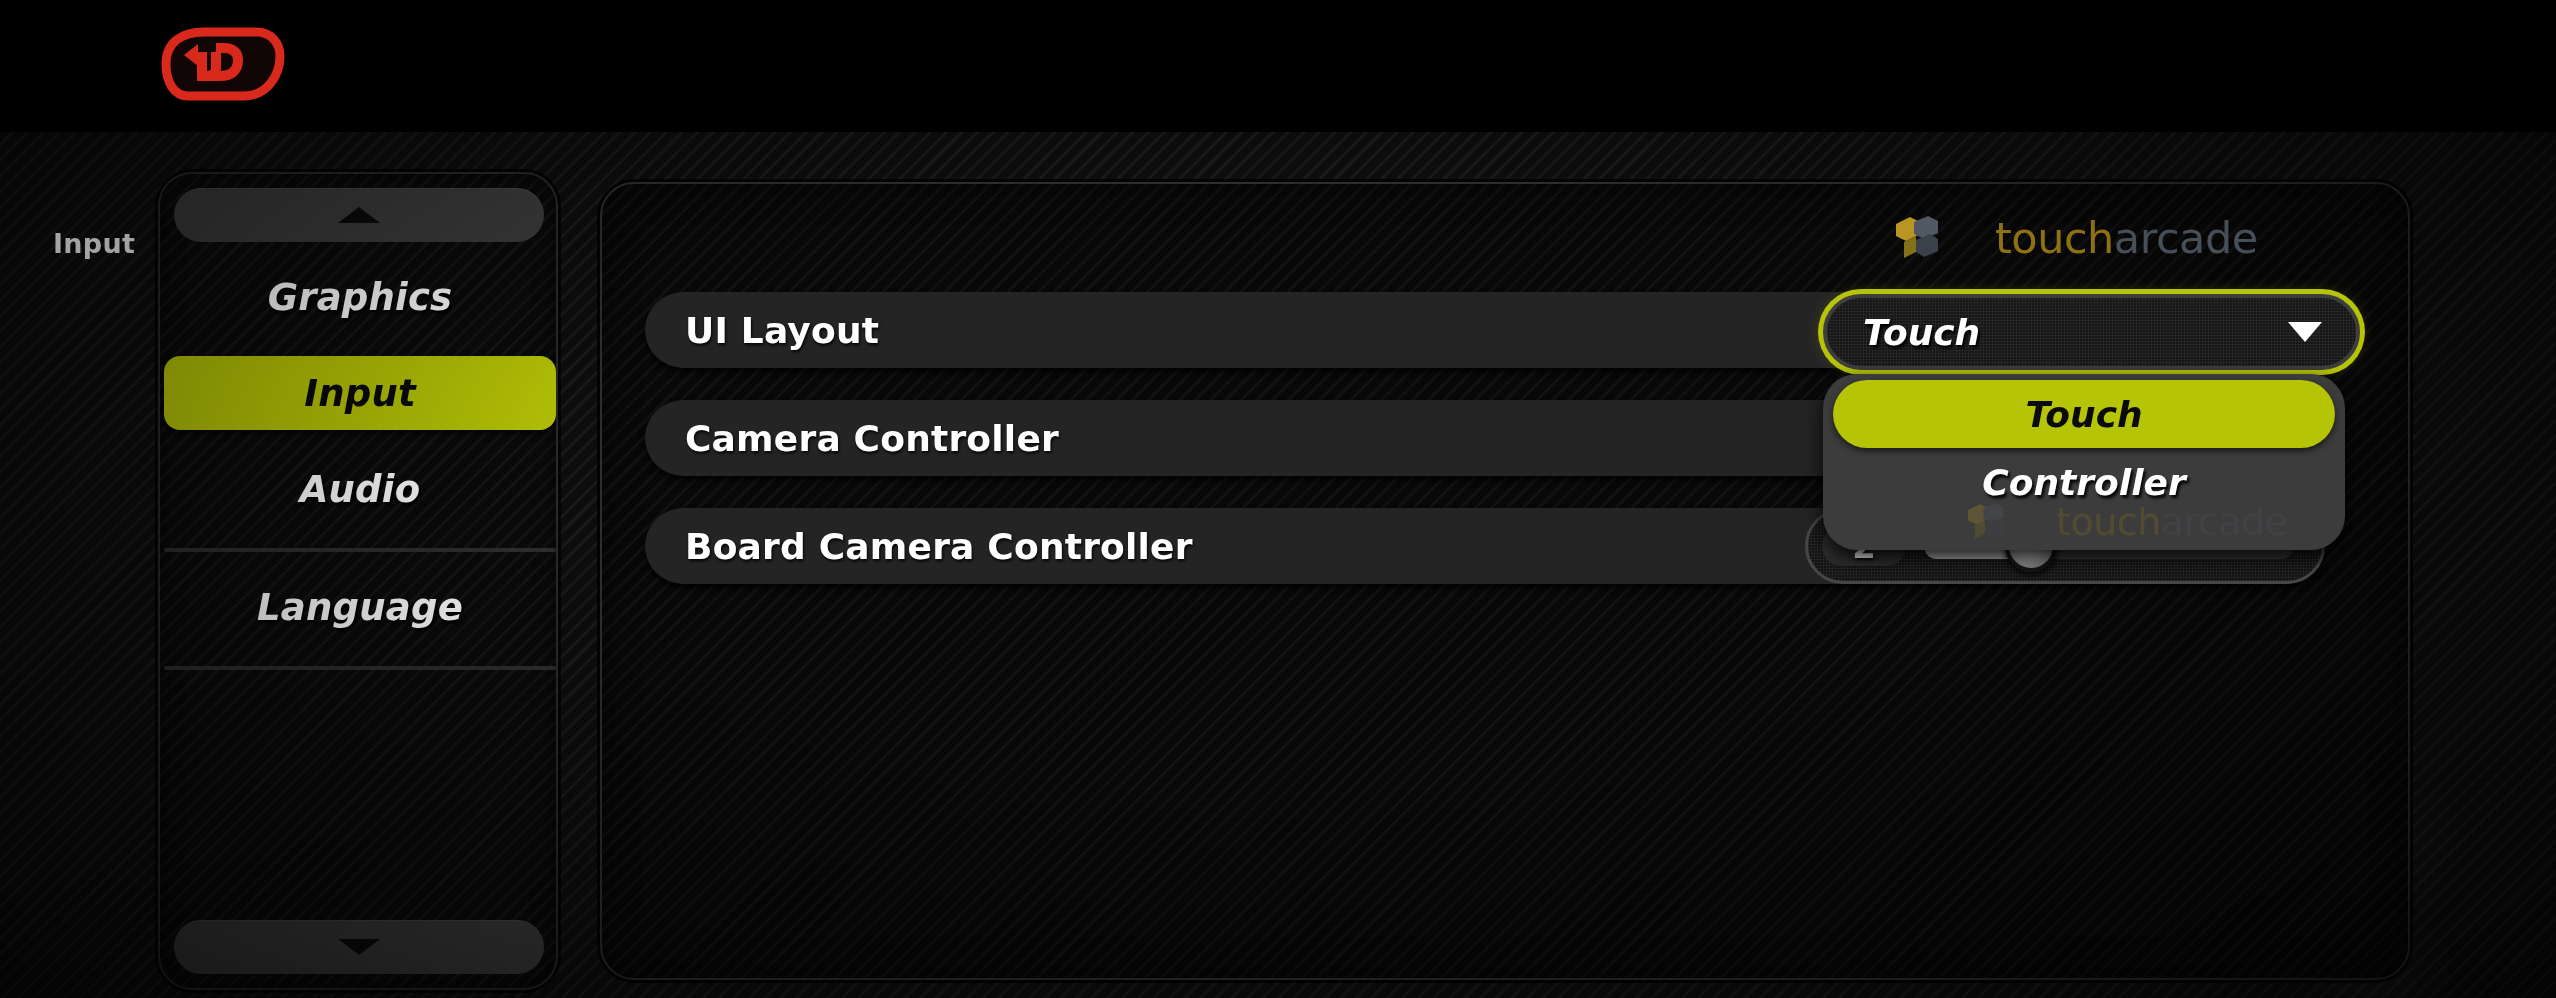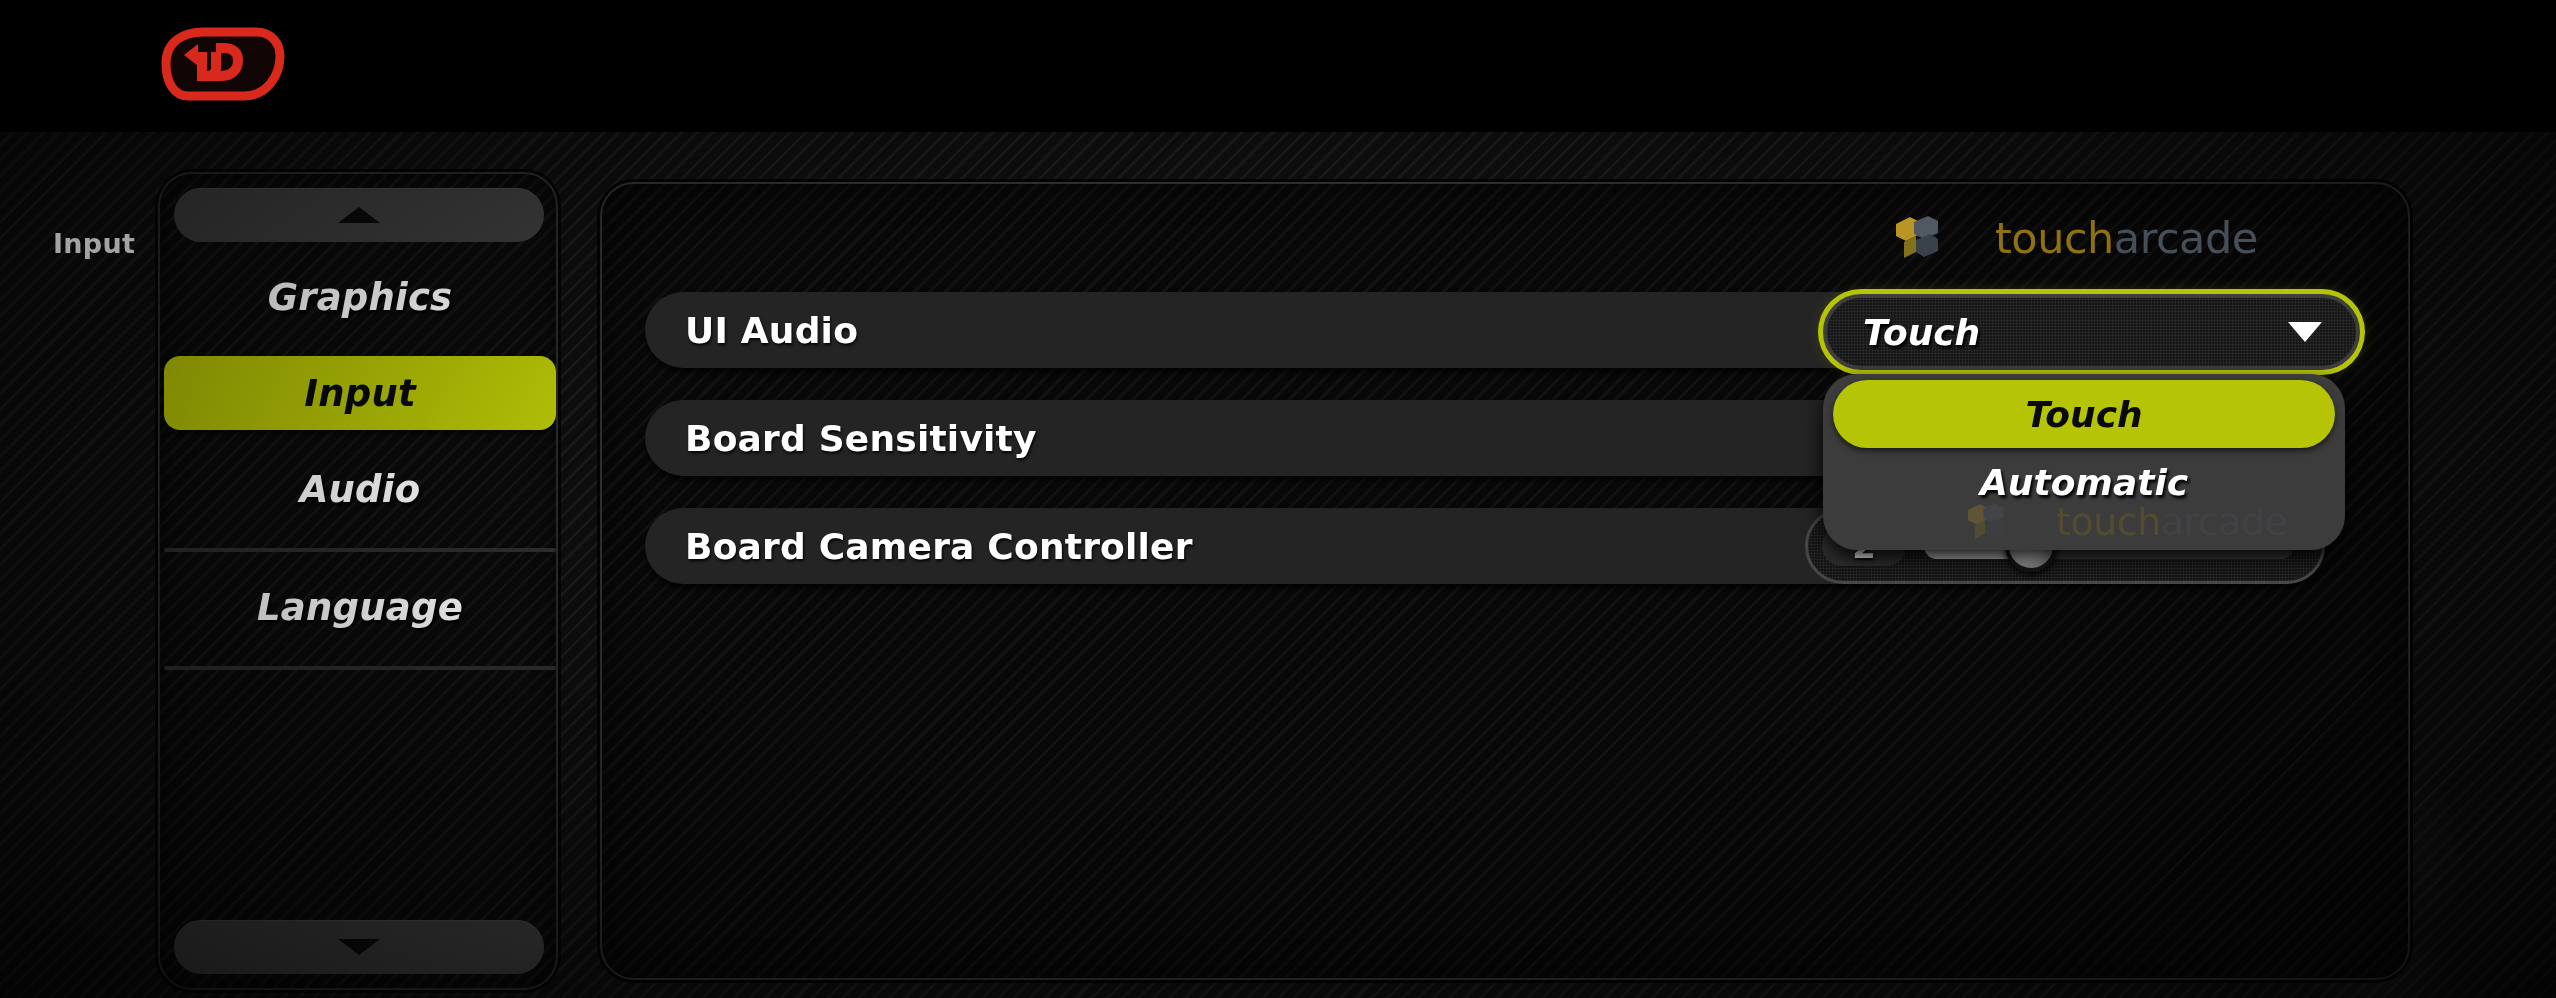--- a/index.html
+++ b/index.html
@@ -473,25 +473,25 @@
       <path d="M14 30 L26 24 L26 40 L14 46 Z" fill="#8d7a1c"></path>
       <path d="M24 10 L38 4 L48 9 L48 21 L34 27 L24 22 Z" fill="#565f6b"></path>
       <path d="M26 28 L40 22 L48 27 L48 39 L34 45 L26 40 Z" fill="#3e4650"></path>
     </svg>
     <span class="wm-text"><span class="wm-touch">touch</span><span class="wm-arcade">arcade</span></span>
   </div>
 
   <div class="rows">
 
     <div class="setting-row">
-      <span class="row-label">UI Audio</span>
+      <span class="row-label">UI Layout</span>
     </div>
 
     <div class="setting-row">
-      <span class="row-label">Board Sensitivity</span>
+      <span class="row-label">Camera Controller</span>
     </div>
 
 
     <div class="setting-row">
       <span class="row-label">Board Camera Controller</span>
 
       <div class="slider-control">
         <div class="slider-value">2</div>
         <div class="slider-track">
           <div class="slider-fill" style="width: 29%;"></div>
@@ -503,21 +503,21 @@
 
   <div class="dropdown-wrap">
 
     <div class="dropdown-button" style="box-shadow: rgb(182, 196, 6) 0px 0px 0px 5px, rgba(182, 196, 6, 0.35) 0px 0px 16px;">
       <span class="dd-value">Touch</span>
       <span class="dd-arrow"></span>
     </div>
 
     <div class="dropdown-menu">
       <div class="dd-option active" style="background: rgb(182, 196, 6);">Touch</div>
-      <div class="dd-option">Automatic</div>
+      <div class="dd-option">Controller</div>
 
       <div class="dd-watermark">
         <svg class="wm-mark" viewBox="0 0 52 52">
           <path d="M6 12 L20 5 L30 10 L30 22 L16 29 L6 24 Z" fill="#c9a227"></path>
           <path d="M14 30 L26 24 L26 40 L14 46 Z" fill="#8d7a1c"></path>
           <path d="M24 10 L38 4 L48 9 L48 21 L34 27 L24 22 Z" fill="#565f6b"></path>
           <path d="M26 28 L40 22 L48 27 L48 39 L34 45 L26 40 Z" fill="#3e4650"></path>
         </svg>
         <span class="wm-text"><span class="wm-touch">touch</span><span class="wm-arcade">arcade</span></span>
       </div>

